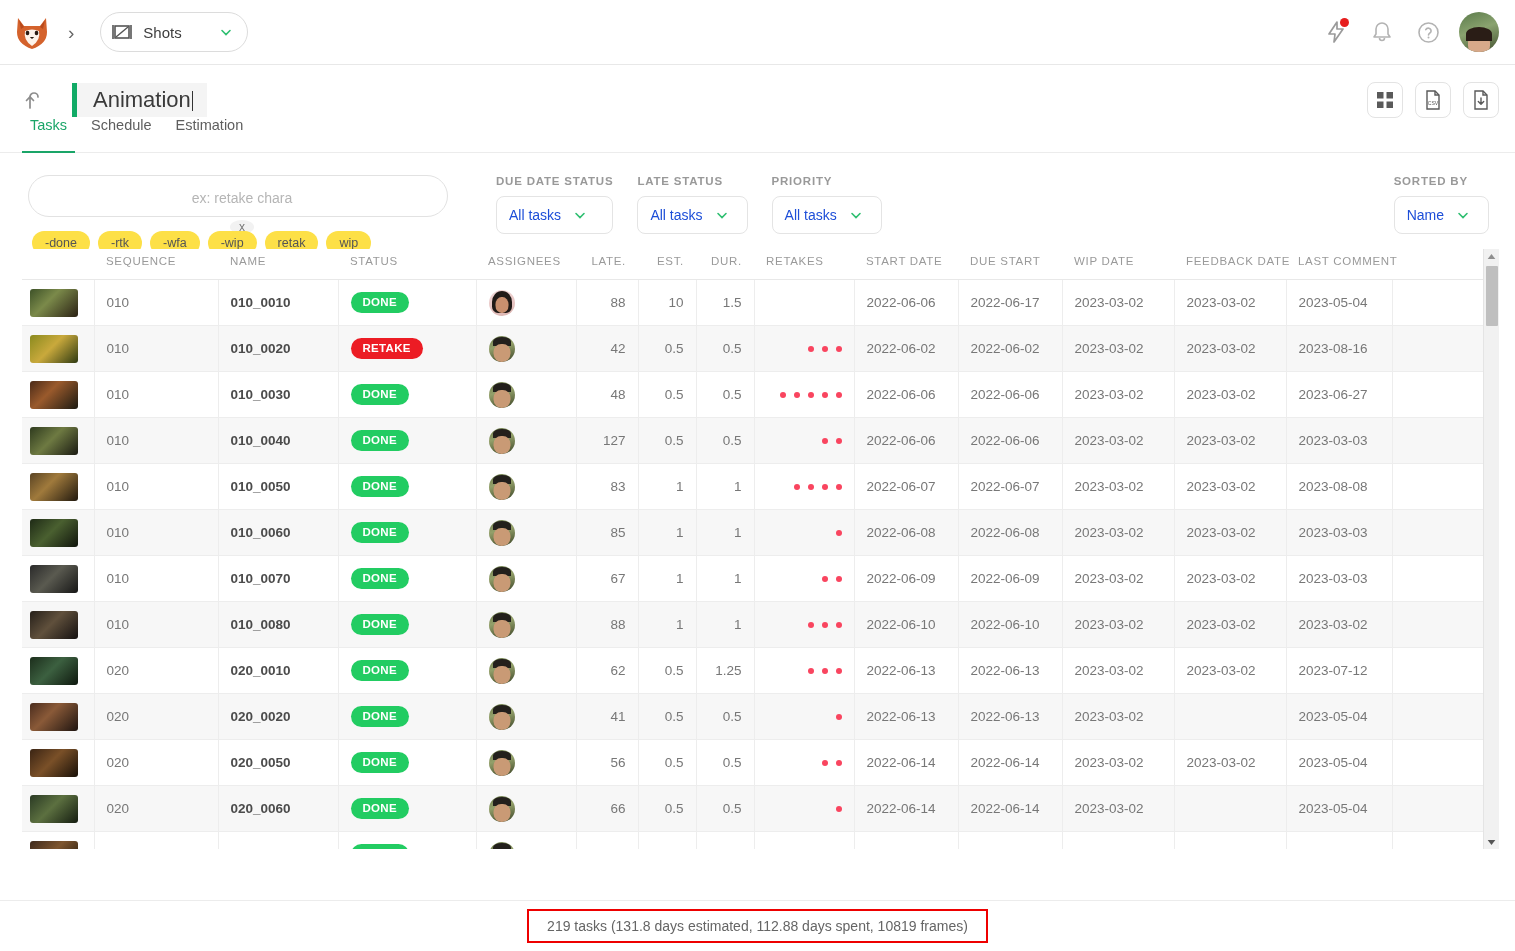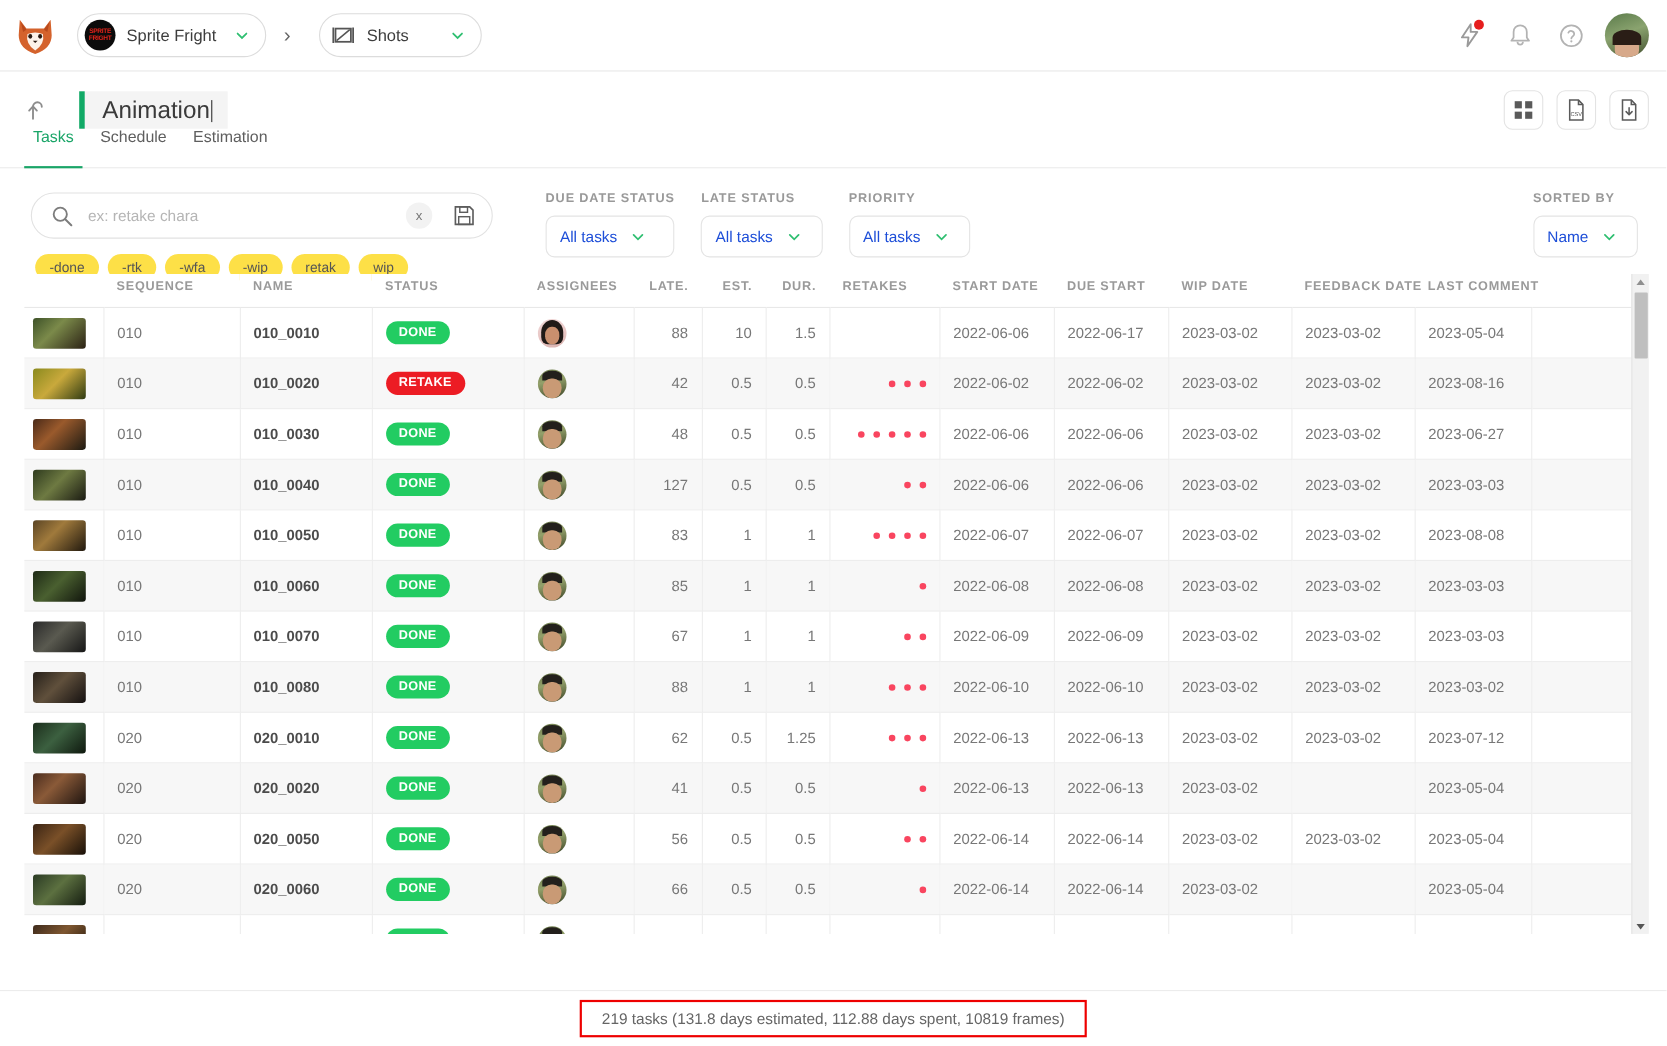--- a/index.html
+++ b/index.html
@@ -152,21 +152,21 @@
   }
 
   
   .filters {
     display:flex; align-items:flex-start; padding: 22px 16px 0 28px;
     position: relative; height:96px;
   }
   .search-col { width: 420px; }
   .search-field {
     height: 42px; border:1px solid #e2e2e2; border-radius:21px;
-    display:flex; align-items:center; padding: 0 10px 0 18px; gap:14px;
+    display:flex; align-items:center; padding: 0 10px 0 18px; gap:14px;flex-direction:column;
   }
   .search-field .ph { flex:1; font-size:14px; color:#b5b5b5;}
   .clear-x {
     width:24px;height:24px;border-radius:50%;background:#f2f2f2;
     display:flex;align-items:center;justify-content:center;font-size:12px;color:#777;cursor:pointer;
   }
   .save-icon{width:22px;height:22px;cursor:pointer;margin-left:4px;margin-right:4px;}
   .chips { display:flex; gap:8px; margin-top:14px; padding-left:4px;}
   .chip {
     background:#fde047; border-radius:13px; height:24px;
@@ -190,21 +190,21 @@
 
   
   .table-wrap {
     margin: 0 16px 0 22px;
     height: 600px;
     position: relative;
     overflow: hidden;
   }
   table { border-collapse: collapse; width: 1462px; table-layout: fixed; }
   thead th {
-    font-size: 11.5px; letter-spacing: .7px; color:#9a9a9a; font-weight:bold;
+    font-size: 11.5px; letter-spacing: .7px; color:#9a9a9a; font-weight:normal;
     padding: 6px 12px 12px 12px; text-align:left; white-space:nowrap;
     border-bottom: 1px solid #e8e8e8;
     background:#fff;
   }
   th.num, td.num { text-align:right; }
   tbody tr { height: 46px; }
   tbody tr.alt { background:#f7f7f7; }
   tbody td {
     border: 1px solid #ededed;
     border-top: none;
@@ -273,29 +273,20 @@
   <svg class="fox-logo" viewBox="0 0 40 40">
     <path d="M6 6 L12 14 L28 14 L34 6 L35 20 Q35 32 20 37 Q5 32 5 20 Z" fill="#d4622c"></path>
     <path d="M7 8 L12 15 L9 17 Z" fill="#b8491c"></path>
     <path d="M33 8 L28 15 L31 17 Z" fill="#b8491c"></path>
     <path d="M13 19 Q20 16 27 19 Q29 28 20 34 Q11 28 13 19 Z" fill="#fdf3ea"></path>
     <ellipse cx="15.5" cy="21" rx="1.8" ry="2.2" fill="#2a1a12"></ellipse>
     <ellipse cx="24.5" cy="21" rx="1.8" ry="2.2" fill="#2a1a12"></ellipse>
     <path d="M20 27 l-2.2 -2 h4.4 Z" fill="#2a1a12"></path>
   </svg>
 
-  <div class="selector proj">
-    <div class="proj-avatar">
-      <span>SPRITE FRIGHT</span>
-    </div>
-    <div class="sel-label">Sprite Fright</div>
-    <svg class="chev" viewBox="0 0 14 14">
-        <path d="M3 5.5 L7 9.5 L11 5.5" stroke="#2fbf71" stroke-width="1.6" fill="none" stroke-linecap="round"></path>
-      </svg>
-  </div>
 
   <div class="crumb-arrow">›</div>
 
   <div class="selector shots">
     <svg class="shots-icon" viewBox="0 0 22 20">
       <rect x="4" y="4" width="14" height="12" fill="none" stroke="#555" stroke-width="1.6"></rect>
       <path d="M5 15 L17 5" stroke="#555" stroke-width="1.4"></path>
       <path d="M2 3 v14 M20 3 v14" stroke="#555" stroke-width="1.6"></path>
     </svg>
     <div class="sel-label">Shots</div>

